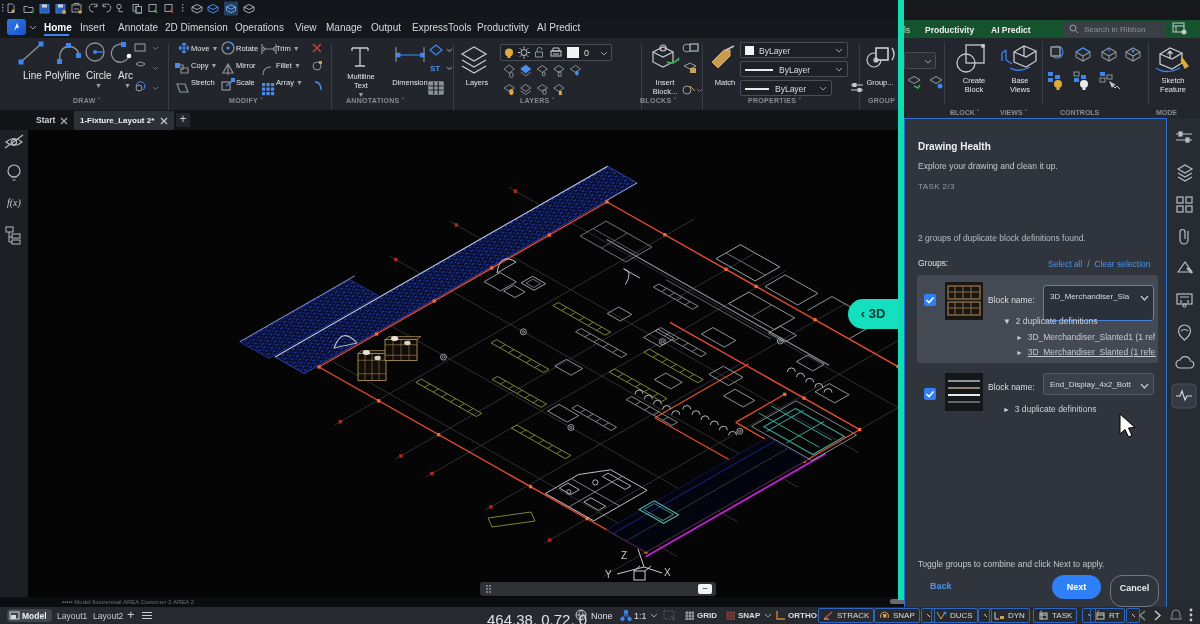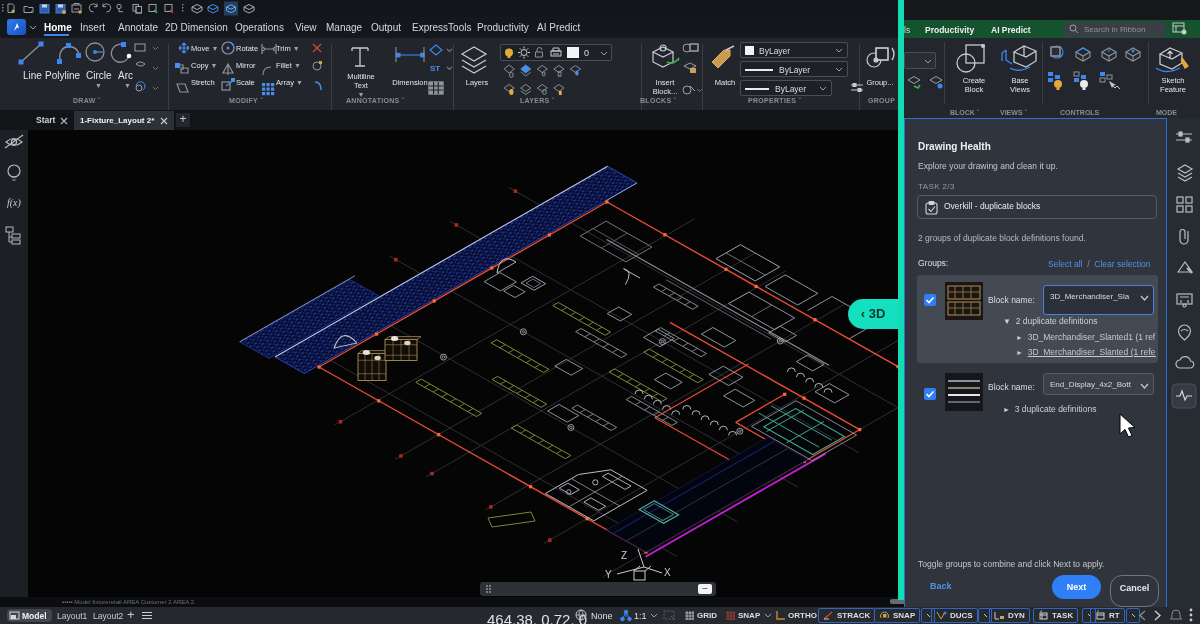--- a/index.html
+++ b/index.html
@@ -3,21 +3,21 @@
 <style>
 *{margin:0;padding:0;box-sizing:border-box}
 body{font-family:"Liberation Sans",sans-serif;background:#000}
 #app{position:relative;width:1200px;height:624px;overflow:hidden;background:#060607;font-family:"Liberation Sans",sans-serif}
 .abs{position:absolute}
 .tab{position:absolute;top:5px;font-size:10px;color:#d5d8dc;white-space:nowrap}
 .glabel{position:absolute;top:97px;font-size:7px;font-weight:bold;color:#878c93;letter-spacing:.3px;white-space:nowrap}
 .ritem{font-size:7.5px;color:#e3e5e8;white-space:nowrap;position:absolute}
 .bigbtn{position:absolute;text-align:center;font-size:7.5px;color:#e3e5e8;line-height:1.2}
 .sep{position:absolute;top:6px;width:1px;height:84px;background:#393e45}
-.stxt{font-size:8px;font-weight:bold;color:#dcdee2;white-space:nowrap}
+.stxt{font-size:8px;font-weight:normal;color:#dcdee2;white-space:nowrap}
 .sbox{display:inline-flex;align-items:center;gap:3px;border:1px solid #2f66c2;border-radius:2px;padding:1px 4px;height:15px}
 svg{display:block}
 </style></head>
 <body>
 <div id="app">
 
 <div class="abs" style="left:0;top:0;width:898px;height:17px;background:#121519">
 <svg width="280" height="17">
 <g fill="#8d939a">
           <rect x="2" y="4" width="1.4" height="1.4"></rect>
@@ -747,51 +747,41 @@
 <div class="abs" style="left:96px;top:71px;font-size:7px;font-weight:bold;color:#878c93">VIEWS <span style="color:#6a7077">ˇ</span></div>
 <div class="abs" style="left:156px;top:71px;font-size:7px;font-weight:bold;color:#878c93">CONTROLS</div>
 <div class="abs" style="left:252px;top:71px;font-size:7px;font-weight:bold;color:#878c93">MODE</div>
 </div>
 
 <div class="abs" style="left:0;top:118px;width:296px;height:489px;background:#30353d;border-top:1px solid #2d6fd4;border-left:1px solid #2d6fd4">
 
 <div class="abs" style="left:13px;top:22px;font-size:10px;font-weight:bold;color:#eef0f2">Drawing Health</div>
 <div class="abs" style="left:13px;top:42px;font-size:8.5px;color:#c3c7cc">Explore your drawing and clean it up.</div>
 <div class="abs" style="left:13px;top:63px;font-size:8px;color:#969ca4;letter-spacing:.4px">TASK 2/3</div>
-<div class="abs" style="left:12px;top:76px;width:240px;height:24px;border:1px solid #565c64;border-radius:4px">
-<svg width="13" height="14" style="position:absolute;left:7px;top:5px">
-            <g fill="none" stroke="#d0d4d8" stroke-width="1.1">
-              <rect x="1" y="2" width="11" height="11" rx="2"></rect>
-              <rect x="4" y="0.5" width="5" height="3" rx="1" fill="#d0d4d8"></rect>
-              <path d="M3.5 8 l2.5 2.5 L10 5.5"></path>
-            </g>
-          </svg>
-<div class="abs" style="left:26px;top:5px;font-size:8.5px;color:#e8eaed">Overkill - duplicate blocks</div>
-</div>
 <div class="abs" style="left:13px;top:114px;font-size:8.5px;color:#b6bac0">2 groups of duplicate block definitions found.</div>
 <div class="abs" style="left:13px;top:139px;font-size:8.5px;color:#dee0e4">Groups:</div>
 <div class="abs" style="left:143px;top:140px;font-size:8.5px;font-weight:normal;color:#4f93e8">Select all&nbsp; <span style="color:#8d939a">/</span>&nbsp; Clear selection</div>
 
 <div class="abs" style="left:12px;top:156px;width:241px;height:88px;background:#434a53;border-radius:3px">
 <div class="abs" style="left:7px;top:19px;width:12px;height:12px;background:#2f7ff7;border-radius:2px">
 <svg width="12" height="12">
               <path d="M2.5 6 l2.5 2.5 L9.5 3.5" stroke="#fff" stroke-width="1.6" fill="none"></path>
             </svg>
           </div>
 <div class="abs" style="left:28px;top:7px;width:38px;height:38px;background:#1a1713">
 <svg width="38" height="38">
 <rect x="3" y="4" width="32" height="13" fill="none" stroke="#b5905e"></rect>
 <rect x="3" y="20" width="32" height="13" fill="none" stroke="#b5905e"></rect>
 <g stroke="#8a6c44">
                 <path d="M3 10 h32 M3 26 h32 M10 4 v13 M18 4 v13 M26 4 v13 M10 20 v13 M18 20 v13 M26 20 v13"></path>
               </g>
 </svg>
 </div>
 <div class="abs" style="left:71px;top:20px;font-size:8.5px;color:#dadde1;white-space:nowrap">Block name:</div>
-<div class="abs" style="left:126px;top:10px;width:111px;height:30px;background:#2b313a;border:1px solid #4a82d8;border-radius:3px">
+<div class="abs" style="left:126px;top:10px;width:111px;height:36px;background:#2b313a;border:1px solid #4a82d8;border-radius:3px">
 <div class="abs" style="left:6px;top:6px;font-size:8px;color:#d8dbe0;white-space:nowrap;overflow:hidden;width:92px">3D_Merchandiser_Sla</div>
 <svg width="9" height="9" style="position:absolute;right:4px;top:8px">
               <path d="M1 2 l3.5 4 3.5-4" stroke="#c6cacf" fill="none" stroke-width="1.2"></path>
             </svg>
 </div>
 <div class="abs" style="left:86px;top:41px;font-size:8.5px;color:#cdd1d6"><span style="font-size:8px">▼</span>&nbsp; 2 duplicate definitions</div>
 <div class="abs" style="left:99px;top:57px;font-size:8.5px;color:#c6cacf;white-space:nowrap;overflow:hidden;width:140px"><span style="font-size:7px">►</span>&nbsp; 3D_Merchandiser_Slanted1 (1 ref...</div>
 <div class="abs" style="left:99px;top:72px;font-size:8.5px;color:#c6cacf;white-space:nowrap;overflow:hidden;width:140px"><span style="font-size:7px">►</span>&nbsp; <span style="text-decoration:underline">3D_Merchandiser_Slanted (1 refe...</span></div>
 </div>
 

